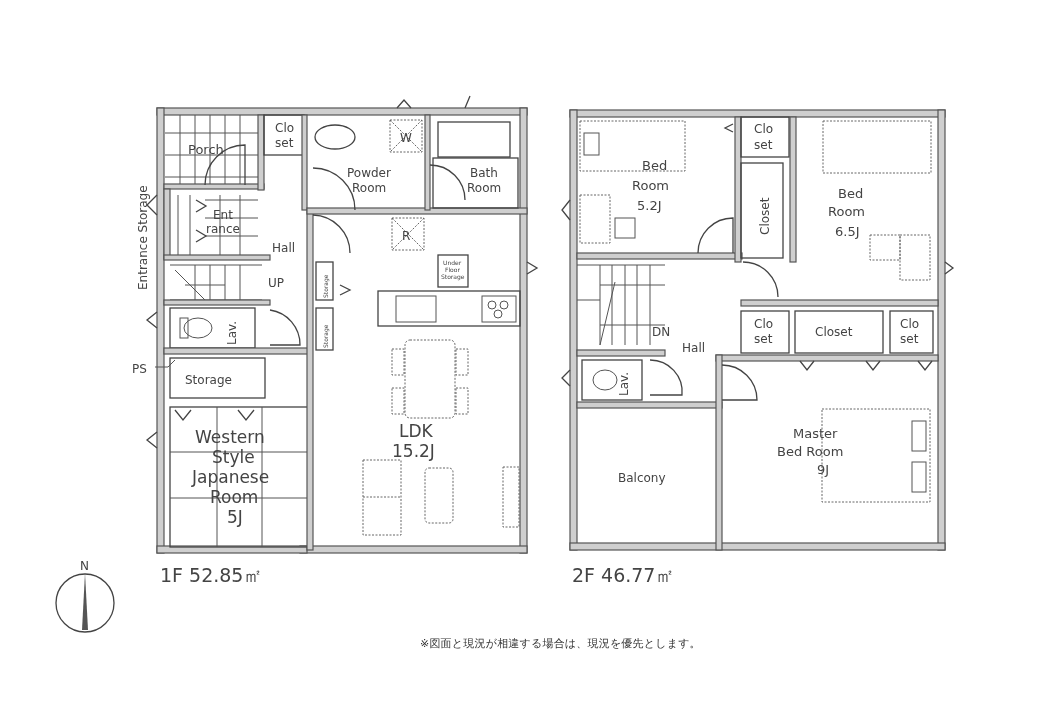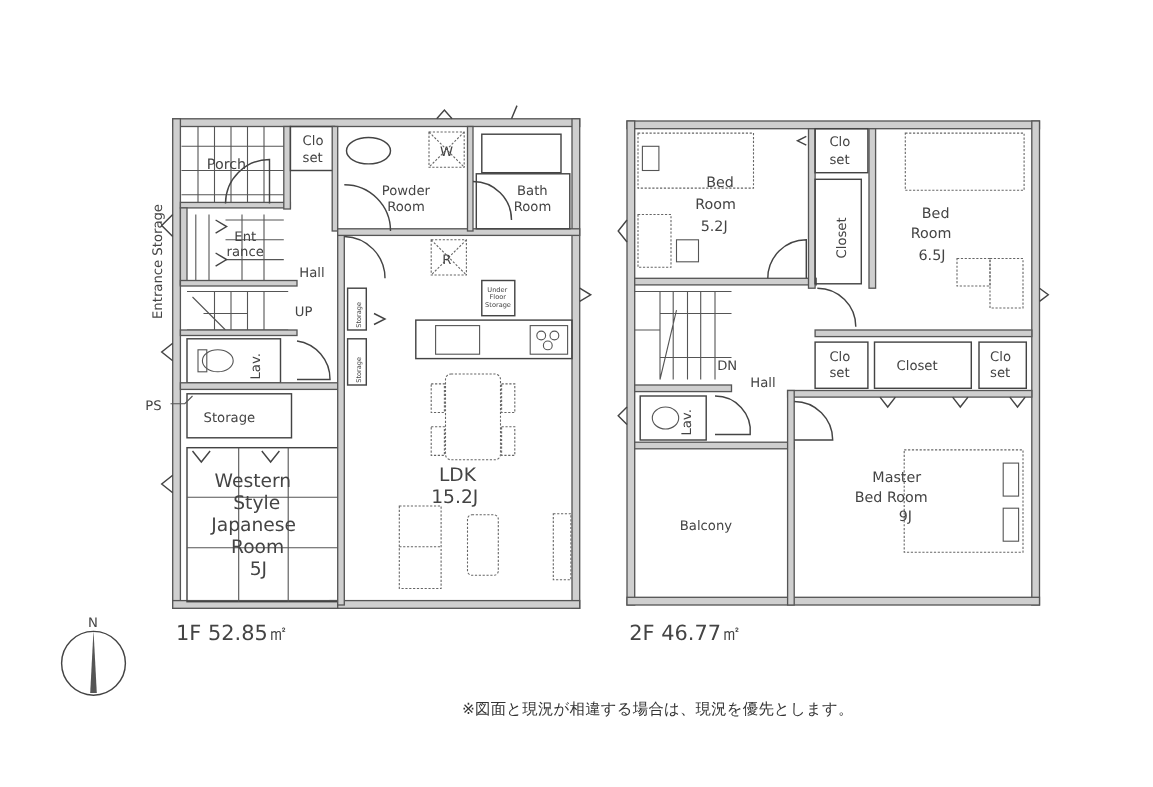--- a/index.html
+++ b/index.html
@@ -9,21 +9,21 @@
   .line{stroke:#444;stroke-width:1.3;fill:none;}
   .thin{stroke:#555;stroke-width:1;fill:none;}
   .dot{stroke:#666;stroke-width:1;fill:none;stroke-dasharray:2 1.5;}
   .tile{stroke:#555;stroke-width:1;fill:none;}
   .lbl{font-family:"DejaVu Sans",sans-serif;fill:#444;}
   .big{font-size:17px;}
   .med{font-size:13px;}
   .sm{font-size:12px;}
   .tiny{font-size:6px;}
   .area{font-size:19px;fill:#444;}
-  .note{position:absolute;left:420px;top:636px;font-size:14px;color:#333;white-space:nowrap;letter-spacing:0.2px;}
+  .note{position:absolute;left:420px;top:636px;font-size:11px;color:#333;white-space:nowrap;letter-spacing:0.2px;}
 </style>
 </head>
 <body>
 
 <svg width="1048" height="715" viewBox="0 0 1048 715">
 
   <g>
 
     <rect class="wall" x="157" y="108" width="370" height="7"></rect>
     <rect class="wall" x="157" y="108" width="7" height="445"></rect>

